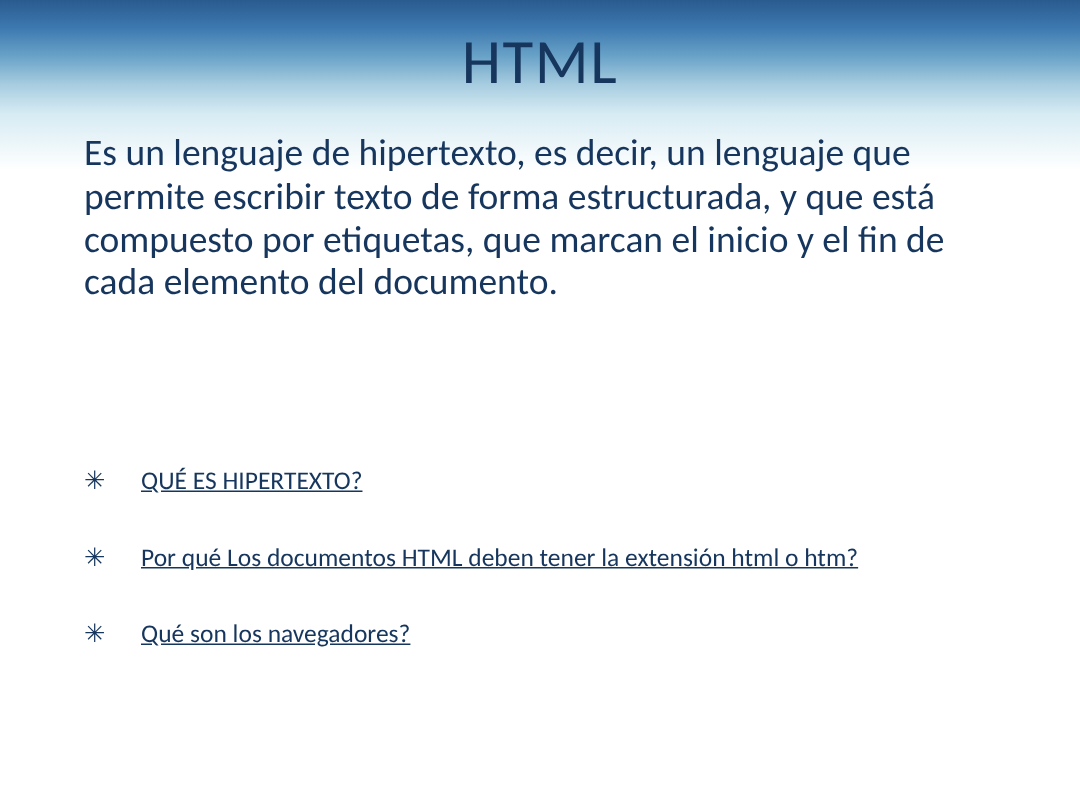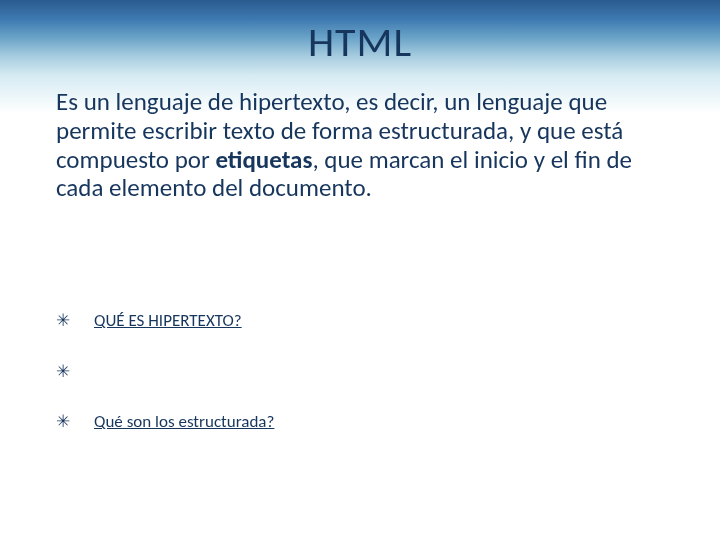--- a/index.html
+++ b/index.html
@@ -34,21 +34,21 @@
     left: 56px;
     width: 608px;
     font-size: 25px;
     line-height: 1.15;
     color: #17365d;
   }
   .body .para {
     margin: 0 0 28px 0;
   }
   .body .para strong {
-    font-weight: 700;
+    font-weight: 400;
   }
   .links {
     position: absolute;
     top: 310px;
     left: 56px;
     width: 620px;
     color: #17365d;
   }
   .links .item {
     display: flex;
@@ -86,20 +86,21 @@
     </p>
   </div>
 
   <div class="links">
     <div class="item">
       <span class="bullet">✳</span>
       <span class="linktext">QUÉ ES HIPERTEXTO?</span>
     </div>
     <div class="item">
       <span class="bullet">✳</span>
+      <span class="linktext">Por qué Los documentos HTML deben tener la extensión html o htm?</span>
     </div>
     <div class="item">
       <span class="bullet">✳</span>
-      <span class="linktext">Qué son los estructurada?</span>
+      <span class="linktext">Qué son los navegadores?</span>
     </div>
   </div>
 
 </div>
 
 </body></html>

